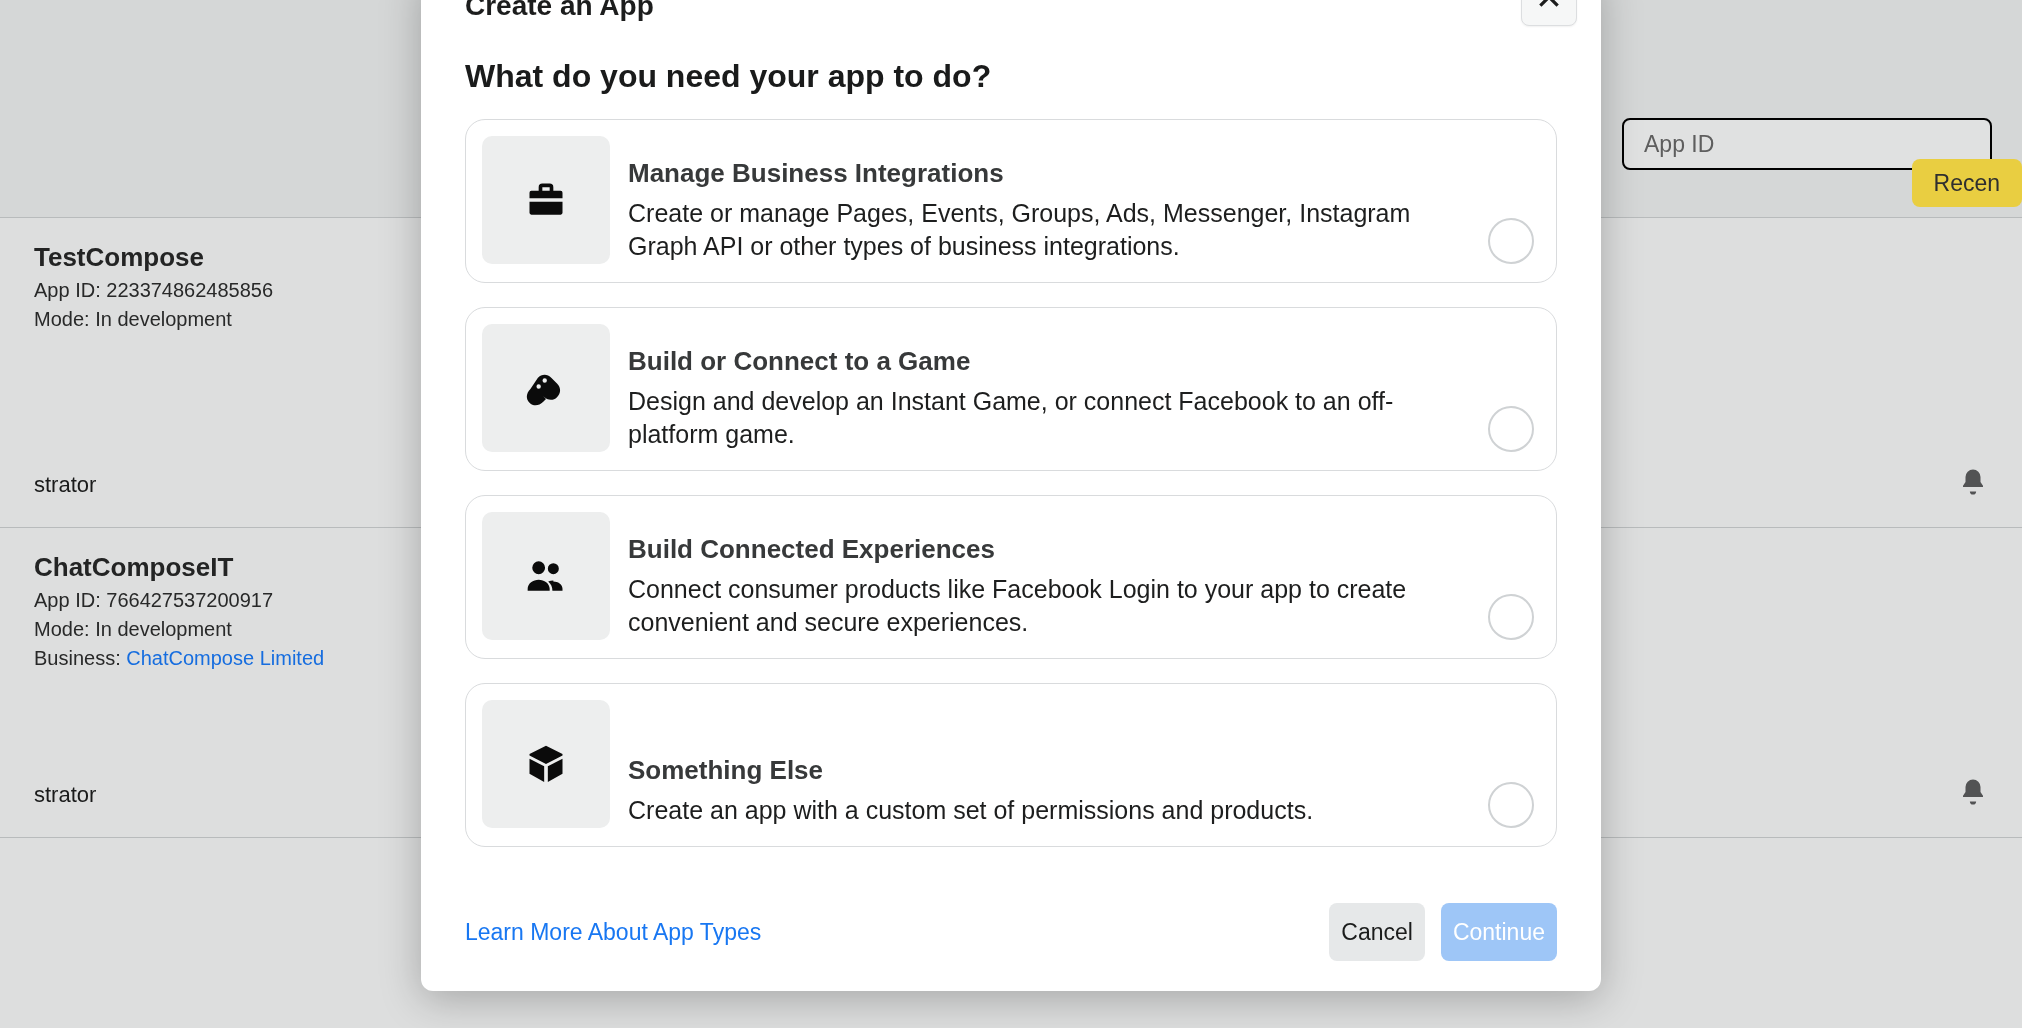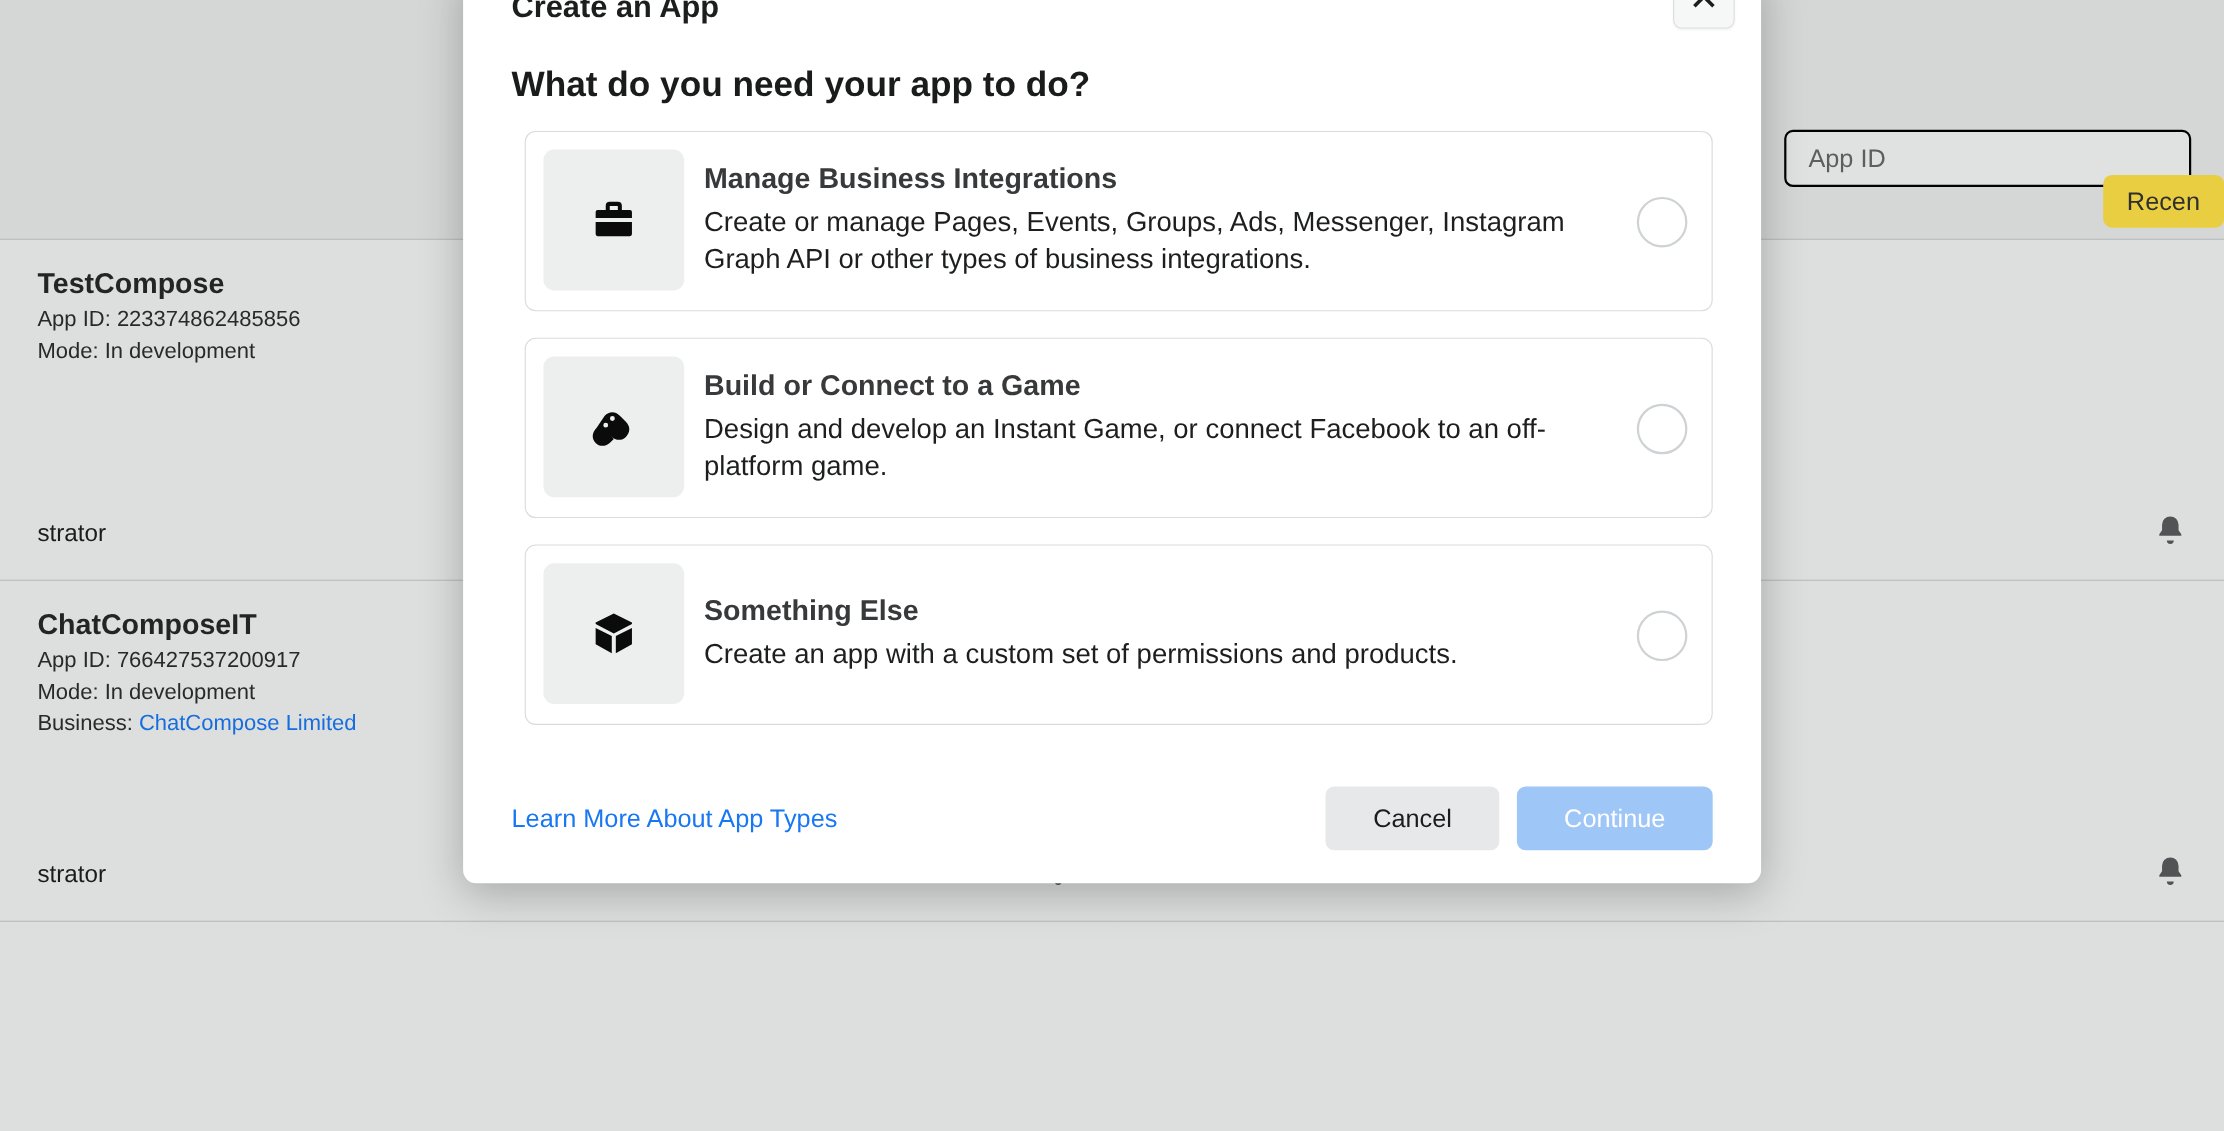--- a/index.html
+++ b/index.html
@@ -26,32 +26,32 @@
 
 
 .modal-wrap { position: absolute; inset: 0; display: flex; align-items: flex-start; justify-content: center; }
 .modal { width: 1180px; background: #ffffff; border-radius: 12px; margin-top: -30px; box-shadow: 0 8px 40px rgba(0,0,0,0.25); padding: 20px 44px 30px 44px; position: relative; }
 .modal-title { font-size: 28px; font-weight: 700; color: #1c1d1d; margin-bottom: 36px; }
 .modal-close { position: absolute; right: 24px; top: 0; width: 56px; height: 56px; border-radius: 8px; border: 1px solid #dcdee0; background: #f6f7f7; display: flex; align-items: center; justify-content: center; cursor: pointer; box-shadow: 0 1px 2px rgba(0,0,0,0.06); }
 .modal-close svg { width: 26px; height: 26px; stroke: #1c1d1d; stroke-width: 3; }
 .modal-subtitle { font-size: 32px; font-weight: 700; color: #1a1b1b; margin-bottom: 24px; }
 
 .option-list { display: flex; flex-direction: column; gap: 24px; }
-.option { border: 1px solid #d9dbdd; border-radius: 10px; padding: 16px 22px 18px 16px; display: flex; align-items: center; gap: 18px; cursor: pointer; margin-left: 12px; }
+.option { border: 1px solid #d9dbdd; border-radius: 20px; padding: 16px 22px 18px 16px; display: flex; align-items: flex-end; gap: 18px; cursor: pointer; }
 .opt-icon { width: 128px; height: 128px; min-width: 128px; background: #edeeee; border-radius: 10px; display: flex; align-items: center; justify-content: center; }
 .opt-icon svg { width: 44px; height: 44px; fill: #0b0b0b; }
 .opt-body { flex: 1; }
 .opt-title { font-size: 26px; font-weight: 700; color: #37393a; margin-bottom: 8px; }
 .opt-desc { font-size: 25px; color: #1d1e1e; line-height: 1.35; }
 .opt-radio { width: 46px; height: 46px; border: 2px solid #cfd2d4; border-radius: 50%; margin-top: 4px; }
 
 .modal-footer { margin-top: 56px; display: flex; align-items: center; justify-content: space-between; }
 .learn-link { color: #1877f2; font-size: 23px; text-decoration: none; font-weight: 500; }
 .btn-row { display: flex; gap: 16px; }
-.btn { height: 58px; border-radius: 8px; font-size: 23px; padding: 0 43px; border: none; cursor: pointer; font-weight: 500; }
+.btn { height: 58px; border-radius: 8px; font-size: 23px; padding: 0 12px; border: none; cursor: pointer; font-weight: 500; }
 .btn-cancel { background: #e6e8e9; color: #1b1c1c; }
 .btn-continue { background: #9ec6f7; color: #ffffff; }
 </style>
 </head>
 <body>
 
 <div class="bg">
   <div class="topzone">
     <div class="search">
       <span>App ID</span>
@@ -162,20 +162,32 @@
               <path d="M7.5 6.5c2-2 5-2.5 7.5 0l3 3c2.5 2.5 2 5.5 0 7.5s-5 2-7.5-.5L12 18l-1.5 1.5C8 22 5 22 3 20s-2-5 .5-7.5zM8 10a1.2 1.2 0 1 0 0 2.4A1.2 1.2 0 0 0 8 10zm3.3-3.3a1.2 1.2 0 1 0 0 2.4 1.2 1.2 0 0 0 0-2.4z"></path>
             </svg>
         </div>
         <div class="opt-body">
           <div class="opt-title">Build or Connect to a Game</div>
           <div class="opt-desc">Design and develop an Instant Game, or connect Facebook to an off-platform game.</div>
         </div>
         <div class="opt-radio"></div>
       </div>
 
+      <div class="option">
+        <div class="opt-icon">
+          <svg viewBox="0 0 24 24">
+              <path d="M8 11a3.5 3.5 0 1 0 0-7 3.5 3.5 0 0 0 0 7zm8 0a3 3 0 1 0 0-6 3 3 0 0 0 0 6zM2 19c0-3 3-5 6-5s6 2 6 5v1H2v-1zm14-4c2.5 0 5 1.5 5 4v1h-5.5c0-2-.8-3.7-2.3-5 .9-.3 1.8-.5 2.8-.5z"></path>
+            </svg>
+        </div>
+        <div class="opt-body">
+          <div class="opt-title">Build Connected Experiences</div>
+          <div class="opt-desc">Connect consumer products like Facebook Login to your app to create convenient and secure experiences.</div>
+        </div>
+        <div class="opt-radio"></div>
+      </div>
 
       <div class="option">
         <div class="opt-icon">
           <svg viewBox="0 0 24 24">
               <path d="M12 2l9 4.5v.8L12 12 3 7.3v-.8L12 2zm-9 7.2l8 4v8.6L3 17.3V9.2zm18 0v8.1l-8 4.5v-8.6l8-4z"></path>
             </svg>
         </div>
         <div class="opt-body">
           <div class="opt-title">Something Else</div>
           <div class="opt-desc">Create an app with a custom set of permissions and products.</div>

